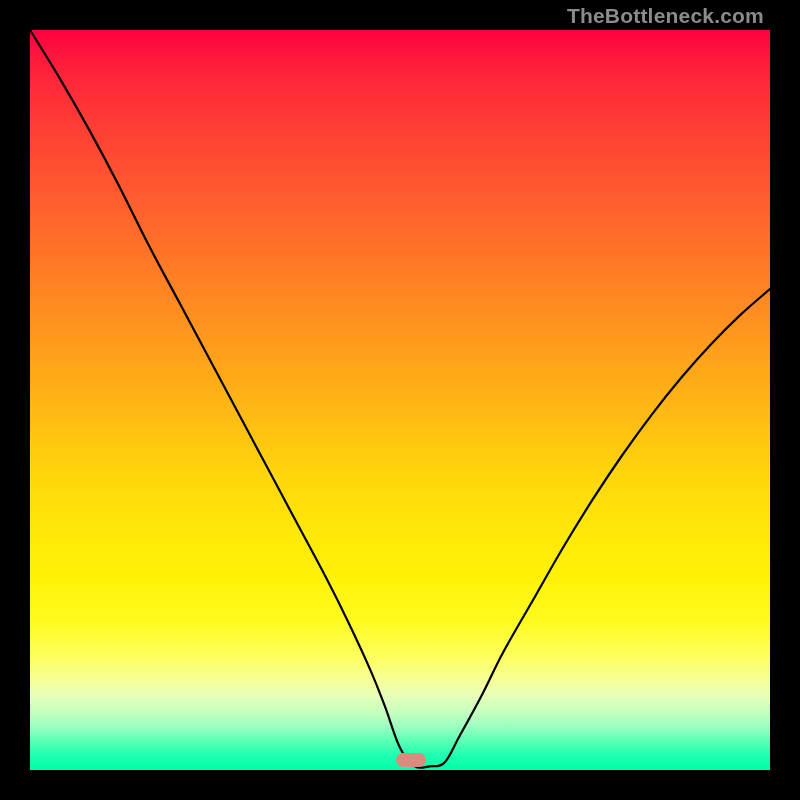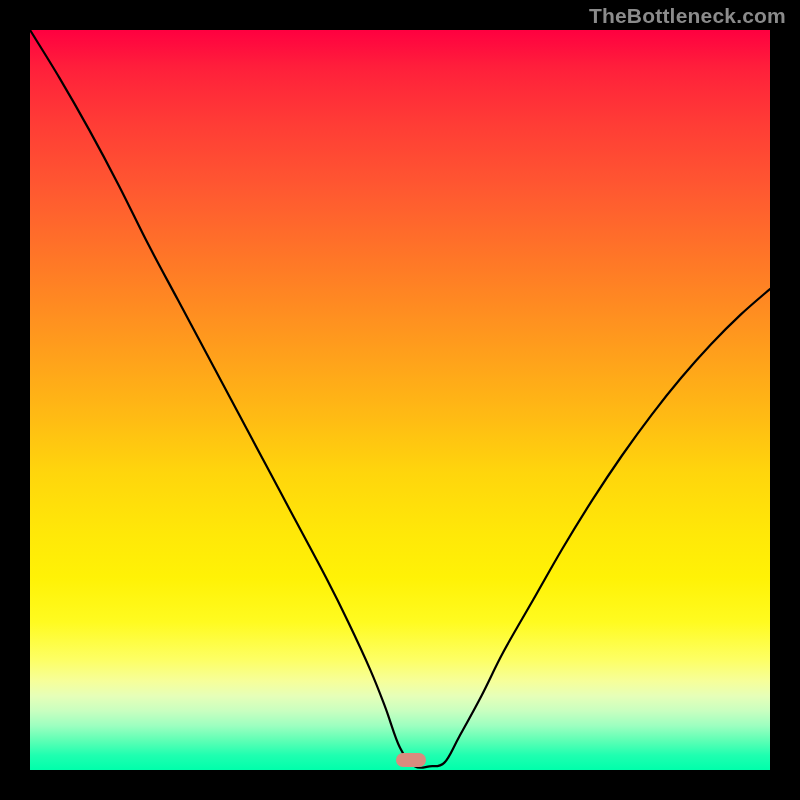--- a/index.html
+++ b/index.html
@@ -52,21 +52,21 @@
       #00ffab 100%
     );
   }
   .curve {
     position: absolute;
     inset: 0;
   }
   .watermark {
     position: absolute;
     top: 4px;
-    right: 14px;
+    right: 36px;
     font-family: Arial, Helvetica, sans-serif;
     font-size: 21px;
     font-weight: 600;
     color: #8b8b8b;
     letter-spacing: 0.2px;
     margin-left: 15px;
   }
   .bottom-marker {
     position: absolute;
     width: 30px;

